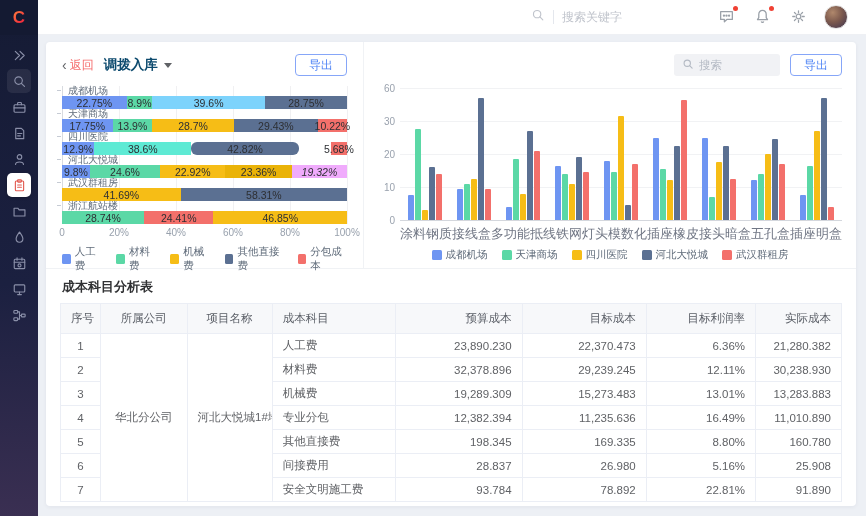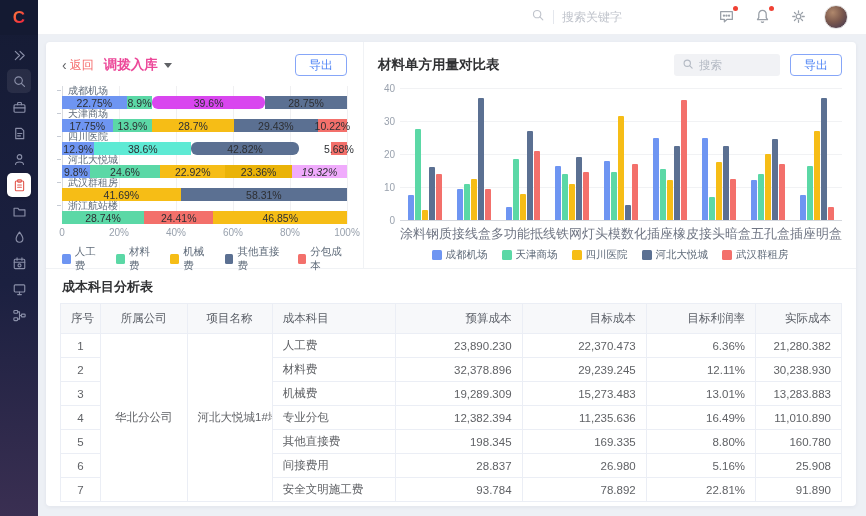--- a/index.html
+++ b/index.html
@@ -57,21 +57,21 @@
     background:#fff; border-radius:4px; box-shadow:0 1px 4px rgba(30,40,60,0.06);
   }
   .charts { display:flex; height:226px; }
   .lpanel { width:404px; border-right:1px solid #f0f2f5; padding:10px 16px 0; }
   .rpanel { flex:1; padding:10px 14px 0; }
 
   .lheader,.rheader { display:flex; align-items:center; height:26px; }
   .back-link { display:flex; align-items:center; cursor:pointer; }
   .back-chev { color:#606266; font-size:14px; line-height:1; margin-right:3px; }
   .back-text { color:#f56c6c; font-size:12px; }
-  .lp-title { font-size:13.5px; font-weight:bold; color:#ec4899; margin-left:10px; }
+  .lp-title { font-size:13.5px; font-weight:bold; color:#0c4a6e; margin-left:10px; }
   .caret-down {
     width:0; height:0; margin-left:6px; cursor:pointer;
     border-left:4px solid transparent; border-right:4px solid transparent; border-top:5px solid #606266;
   }
   .btn-export {
     margin-left:auto; height:22px; padding:0 13px; background:#fff;
     border:1px solid #86a6f8; color:#4f84f5; border-radius:4px;
     font-size:12px; line-height:20px; cursor:pointer;
     font-family:"Liberation Sans","DejaVu Sans",sans-serif;
   }
@@ -253,21 +253,21 @@
           <div class="vgrid" style="left: 20%;"></div>
           <div class="vgrid" style="left: 40%;"></div>
           <div class="vgrid" style="left: 60%;"></div>
           <div class="vgrid" style="left: 80%;"></div>
           <div class="vgrid" style="left: 100%;"></div>
           <div class="srow">
             <div class="srow-label">成都机场</div>
             <div class="srow-bar">
               <div class="seg" style="width: 22.75%; background: rgb(110, 149, 242);">22.75%</div>
               <div class="seg" style="width: 8.9%; background: rgb(91, 216, 166);">8.9%</div>
-              <div class="seg" style="width: 39.6%; background: #d946ef; border-radius: 6px;">39.6%</div>
+              <div class="seg" style="width: 39.6%; background: #7dd3fc;">39.6%</div>
               <div class="seg" style="width: 28.75%; background: rgb(91, 112, 146);">28.75%</div>
             </div>
           </div>
           <div class="srow">
             <div class="srow-label">天津商场</div>
             <div class="srow-bar">
               <div class="seg" style="width: 17.75%; background: rgb(110, 149, 242);">17.75%</div>
               <div class="seg" style="width: 13.9%; background: rgb(91, 216, 166);">13.9%</div>
               <div class="seg" style="width: 28.7%; background: rgb(246, 189, 22);">28.7%</div>
               <div class="seg" style="width: 29.43%; background: rgb(91, 112, 146);">29.43%</div>
@@ -336,42 +336,41 @@
           </span>
           <span class="legend-item">
             <span class="legend-swatch" style="background: rgb(243, 112, 107);"></span>
             <span>分包成本</span>
           </span>
         </div>
     </div>
 
     <div class="rpanel">
       <div class="rheader">
-        <span class="rtitle">材料单方用量对比表</span>
         <span class="search-box">
           <span>
             <svg viewBox="0 0 16 16" fill="none" stroke="currentColor" stroke-width="1.5" stroke-linecap="round">
                 <circle cx="7" cy="7" r="4.2"></circle>
                 <path d="M10.2 10.2 L13.5 13.5"></path>
               </svg>
           </span>
           <input class="sb-input" placeholder="搜索" style="">
         </span>
         <button class="btn-export">导出</button>
       </div>
       <div class="rplot" id="rplot">
           <span class="ylab" style="top: 132px;">0</span>
           <div class="hgrid" style="top: 99px;"></div>
           <span class="ylab" style="top: 99px;">10</span>
           <div class="hgrid" style="top: 66px;"></div>
           <span class="ylab" style="top: 66px;">20</span>
           <div class="hgrid" style="top: 33px;"></div>
           <span class="ylab" style="top: 33px;">30</span>
           <div class="hgrid" style="top: 0px;"></div>
-          <span class="ylab" style="top: 0px;">40</span>
+          <span class="ylab" style="top: 0px;">60</span>
           <div class="baseline"></div>
           <div class="rgroups">
             <div class="rgroup">
               <div class="rbar" style="height: 24.75px; background: rgb(110, 149, 242);"></div>
               <div class="rbar" style="height: 90.75px; background: rgb(91, 216, 166);"></div>
               <div class="rbar" style="height: 9.9px; background: rgb(246, 189, 22);"></div>
               <div class="rbar" style="height: 52.8px; background: rgb(91, 112, 146);"></div>
               <div class="rbar" style="height: 46.2px; background: rgb(243, 112, 107);"></div>
             </div>
             <div class="rgroup">

